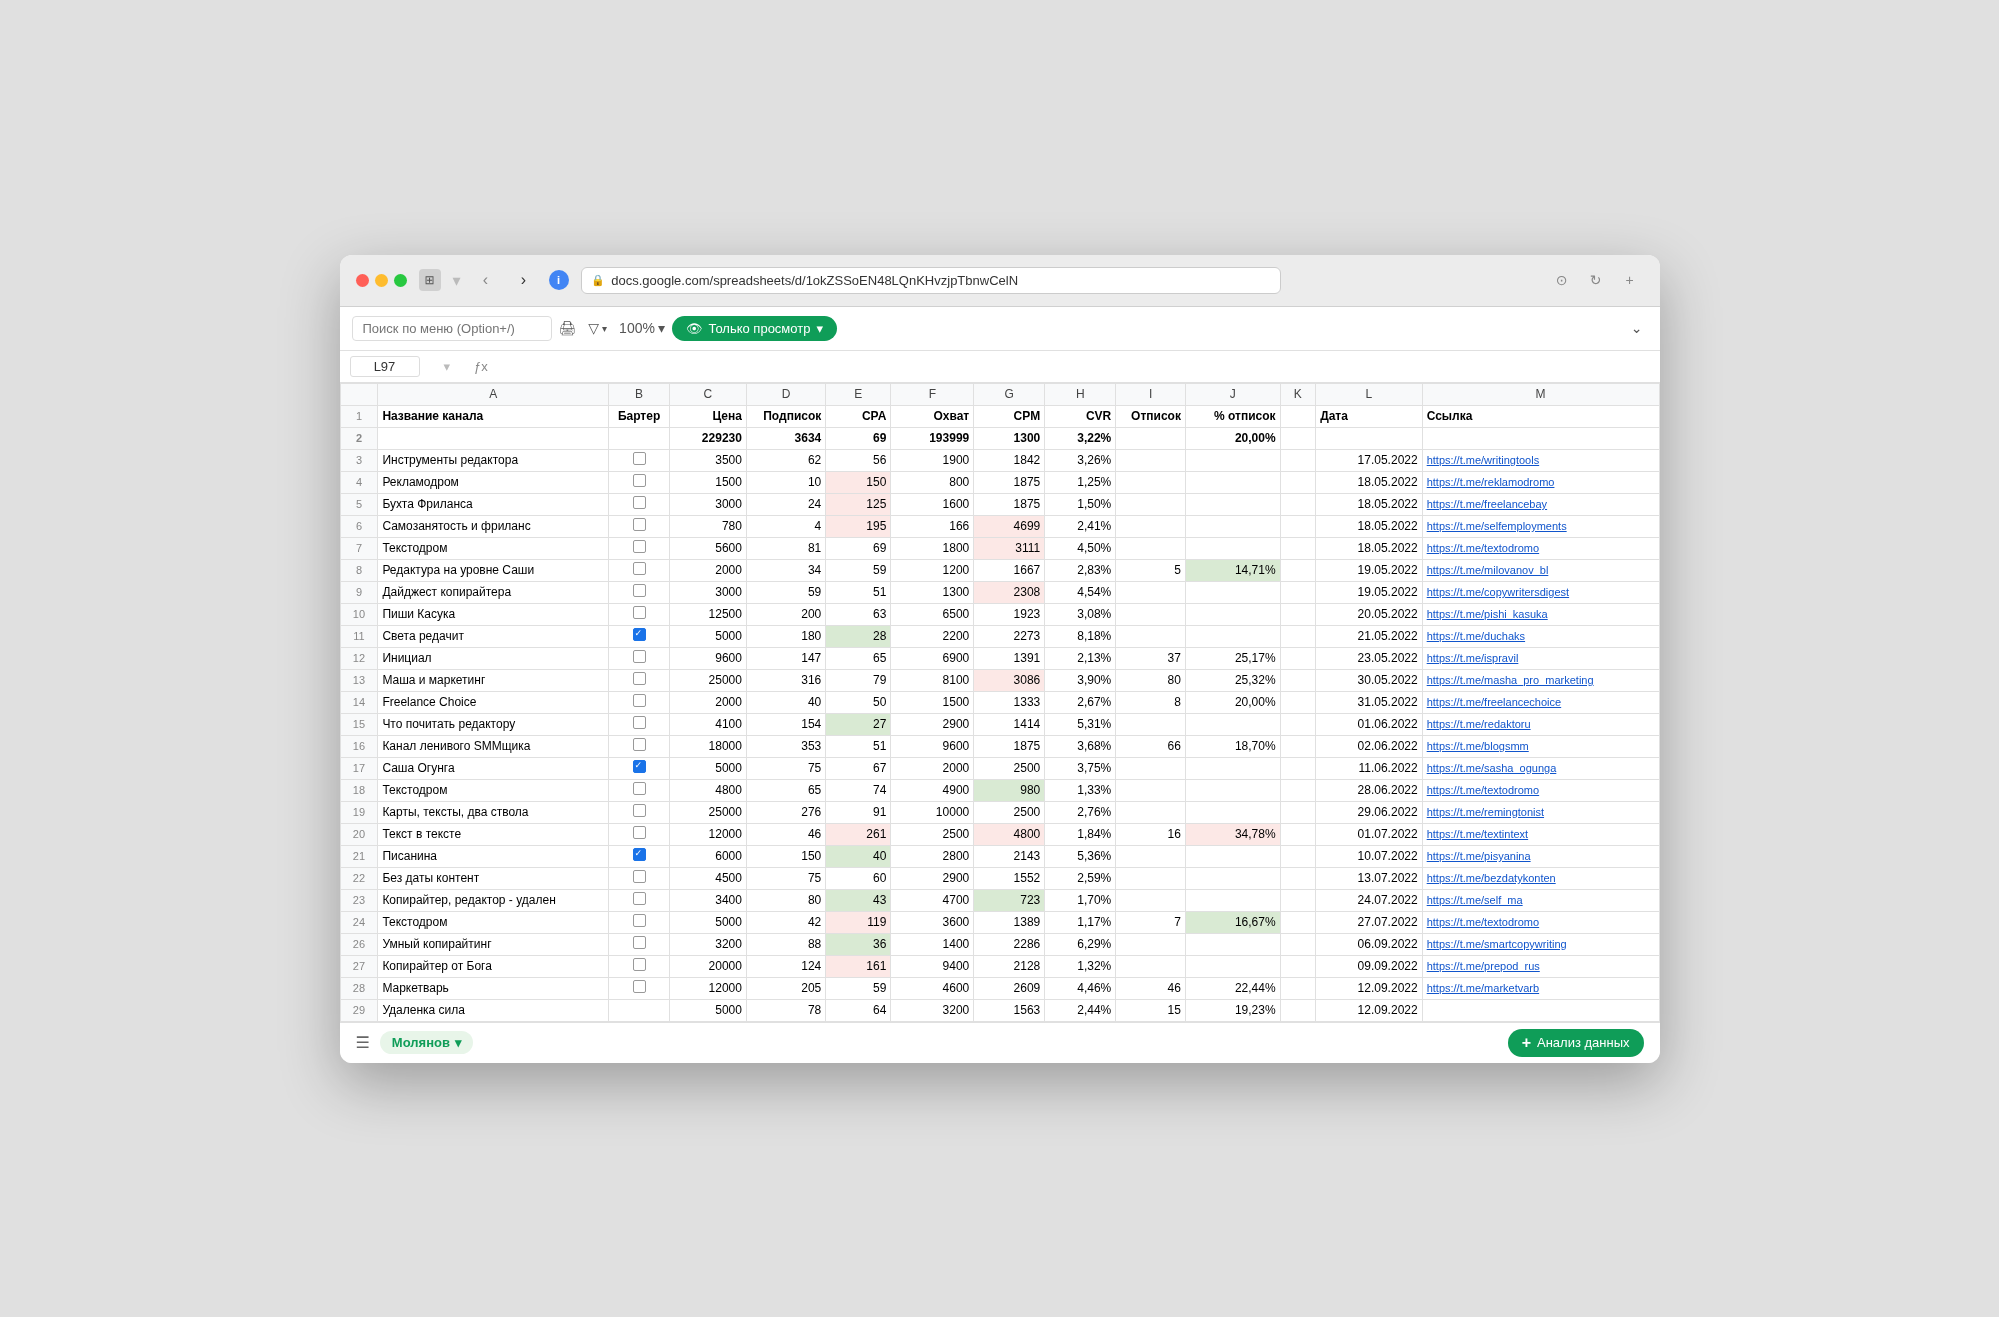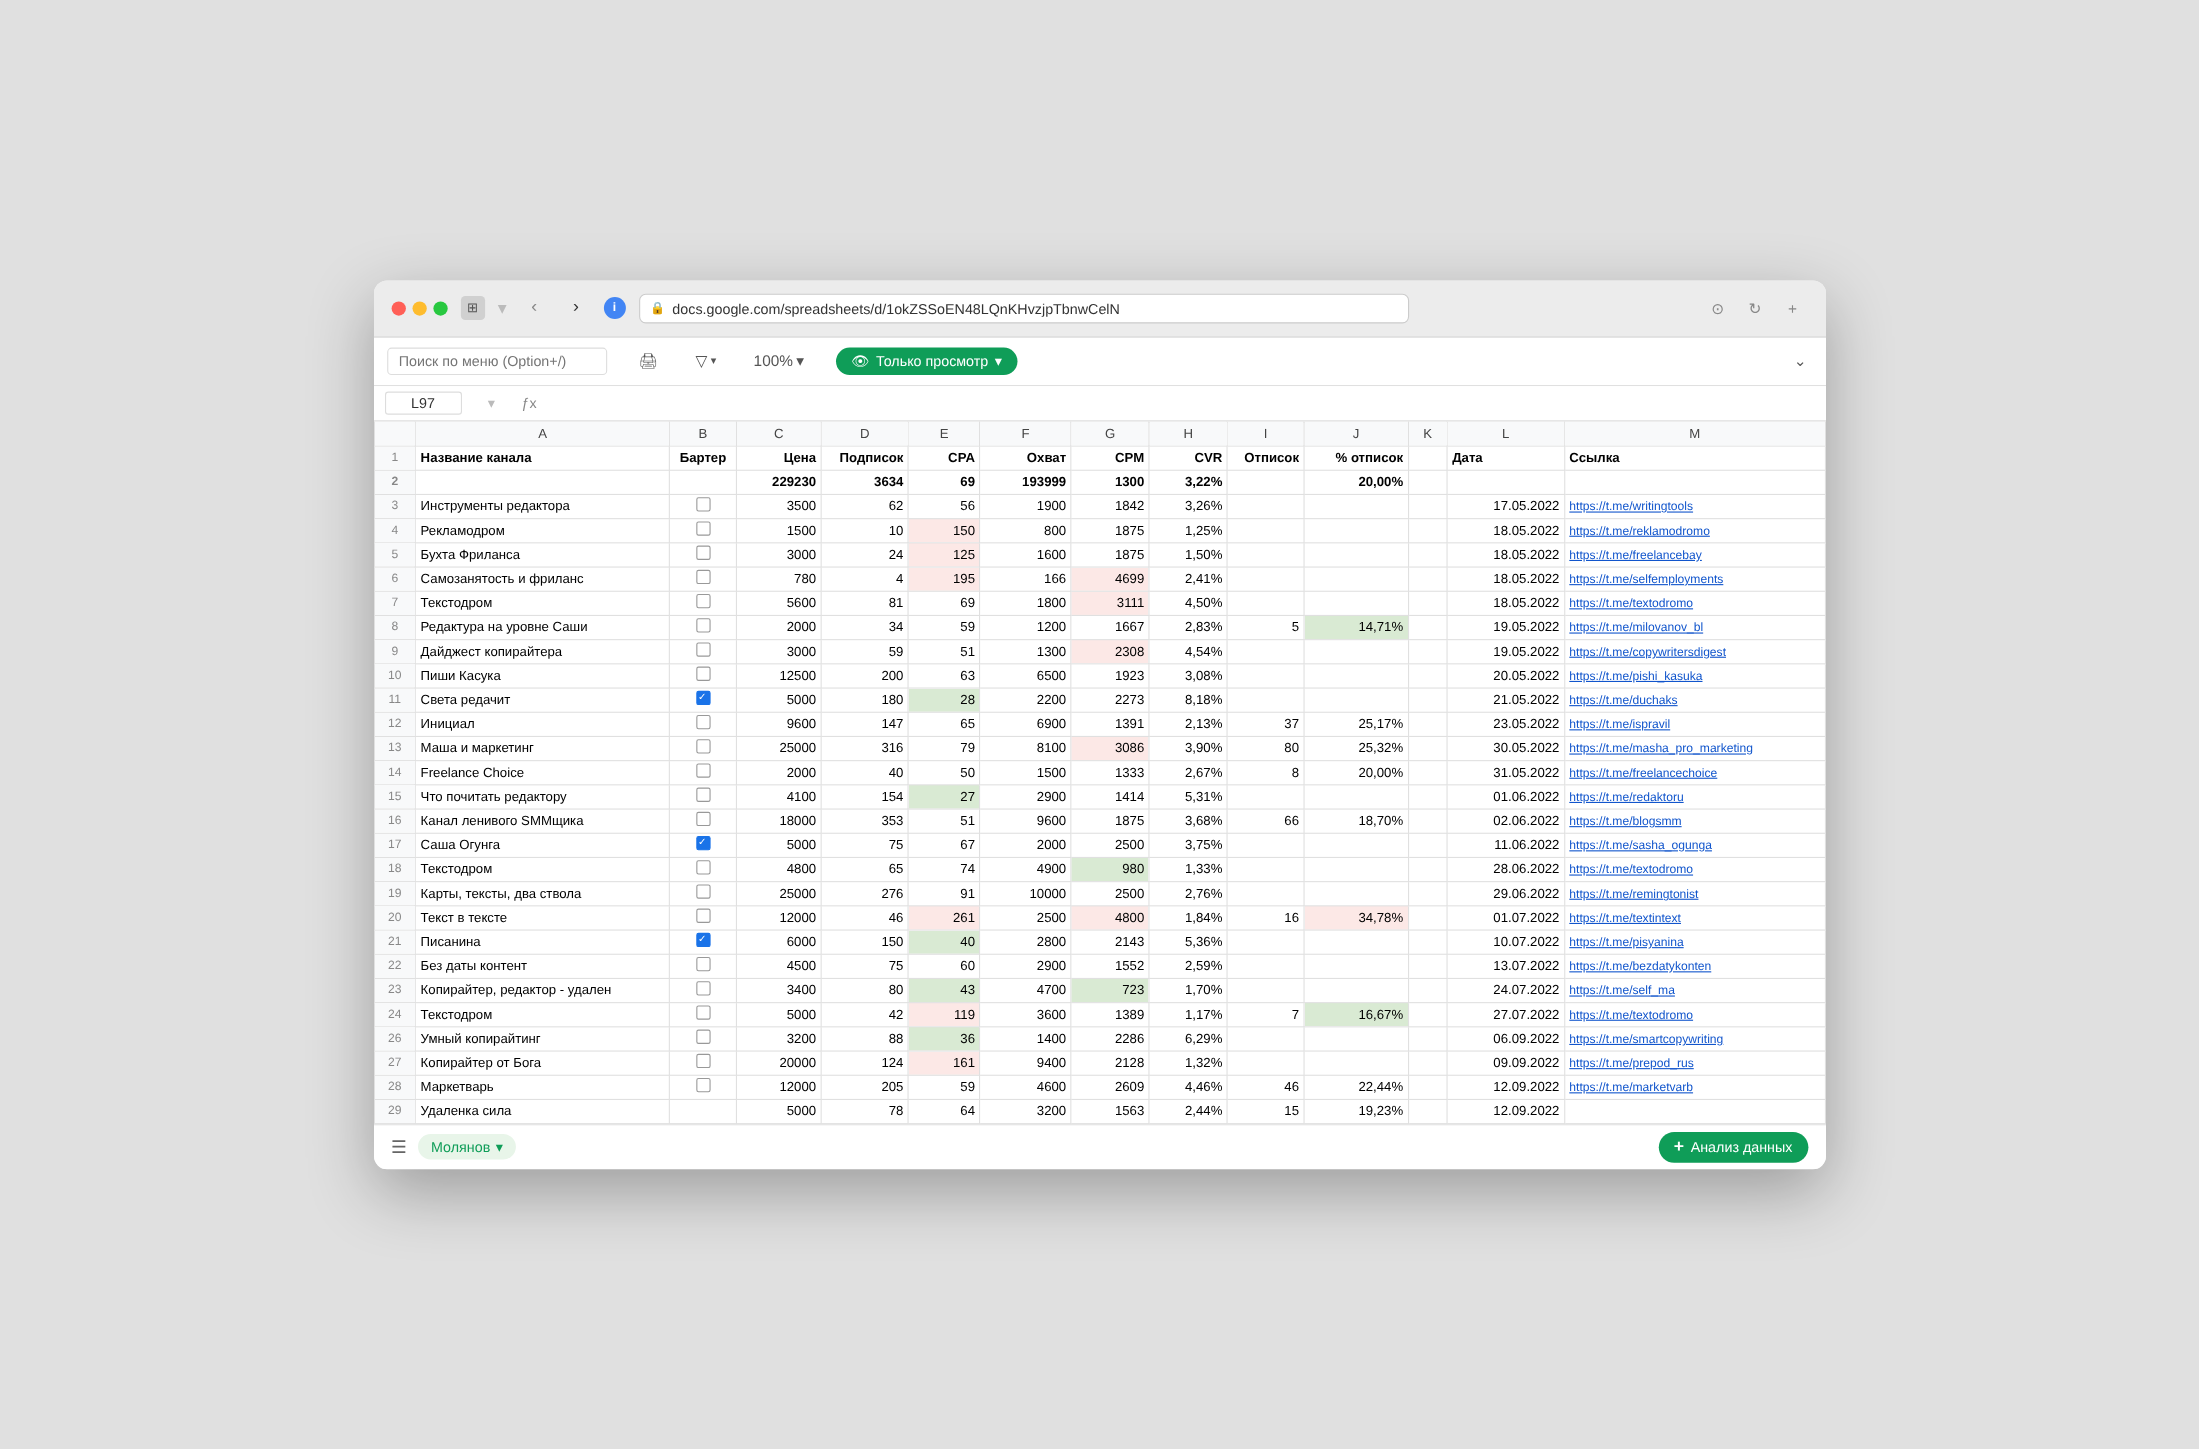--- a/index.html
+++ b/index.html
@@ -94,21 +94,21 @@
       cursor: pointer;
       display: flex; align-items: center; justify-content: center;
     }
     
     .sheets-toolbar {
       background: white;
       border-bottom: 1px solid #e0e0e0;
       padding: 6px 12px;
       display: flex;
       align-items: center;
-      gap: 24px;
+      gap: 2px;
       min-height: 44px;
     }
     .menu-search {
       border: 1px solid #ddd;
       border-radius: 4px;
       padding: 4px 10px;
       font-size: 13px;
       color: #888;
       width: 200px;
       background: white;
@@ -244,21 +244,21 @@
       min-height: 38px;
     }
     .sheet-tab {
       display: flex;
       align-items: center;
       gap: 5px;
       padding: 4px 12px;
       border-radius: 16px;
       font-size: 13px;
       color: #0f9d58;
-      font-weight: 400;
+      font-weight: 700;
       cursor: pointer;
       background: #e8f5e9;
     }
     .bottom-right {
       margin-left: auto;
       display: flex;
       align-items: center;
       gap: 8px;
     }
     .analyze-btn {

